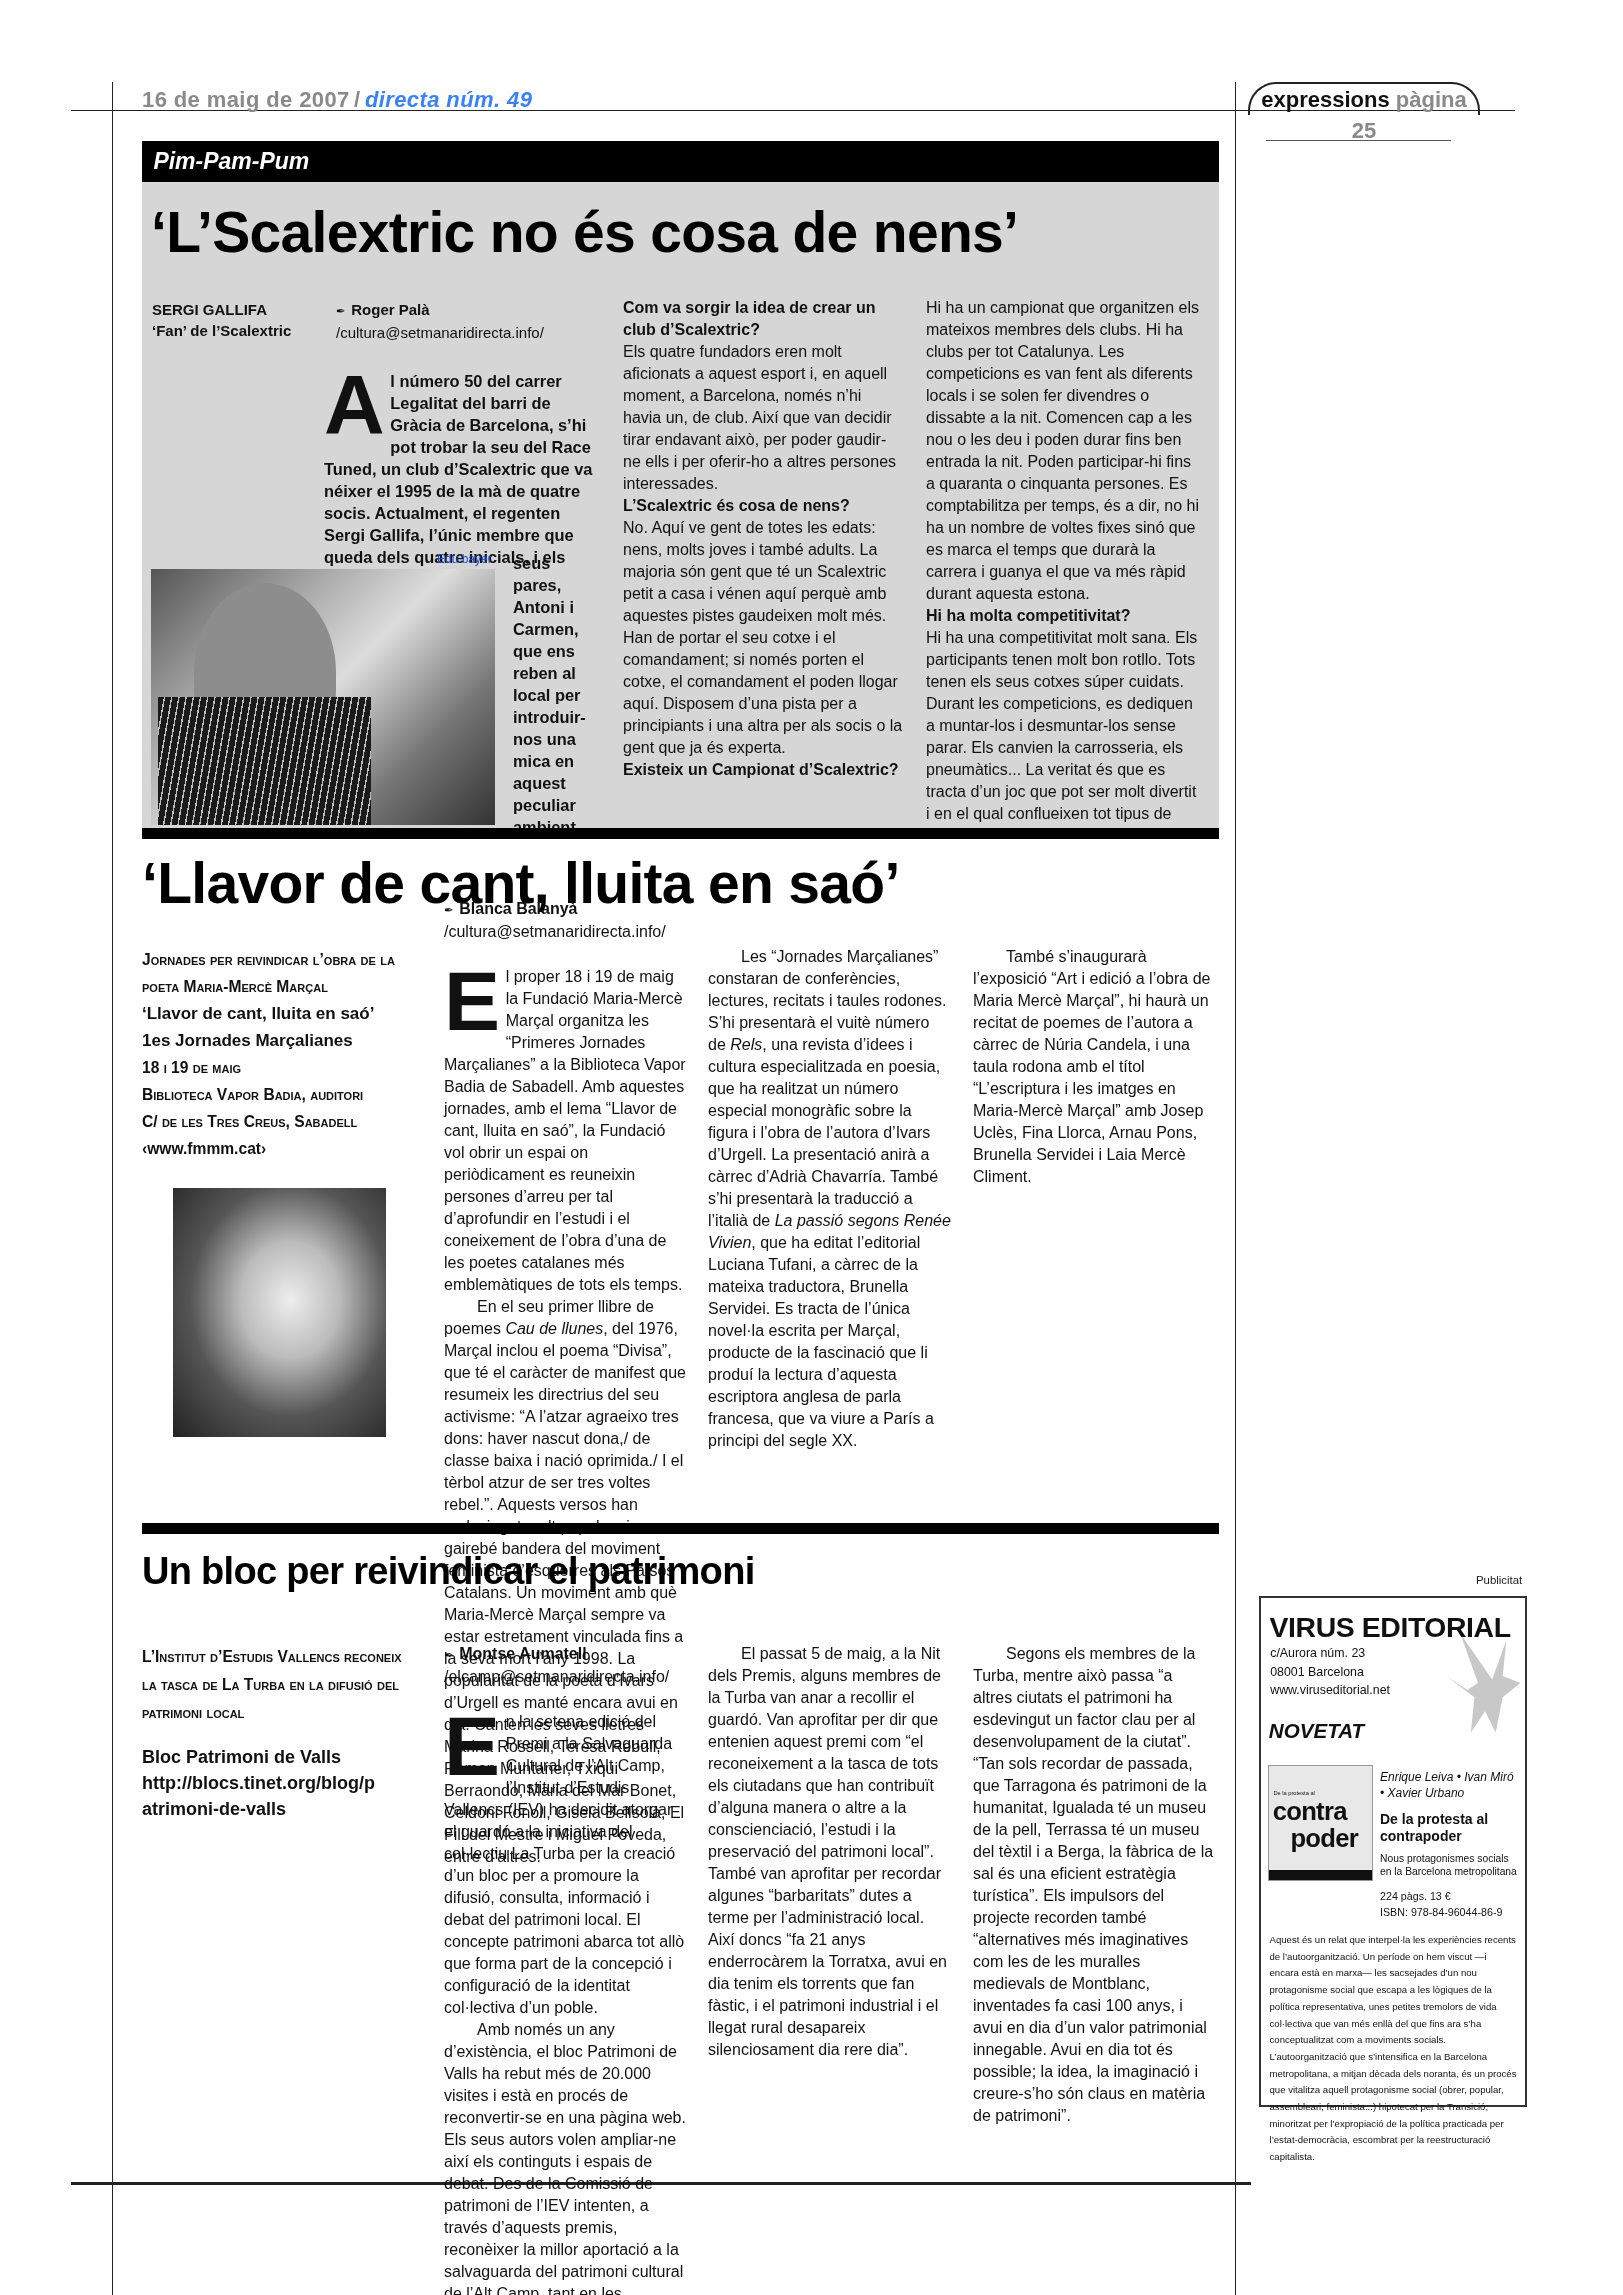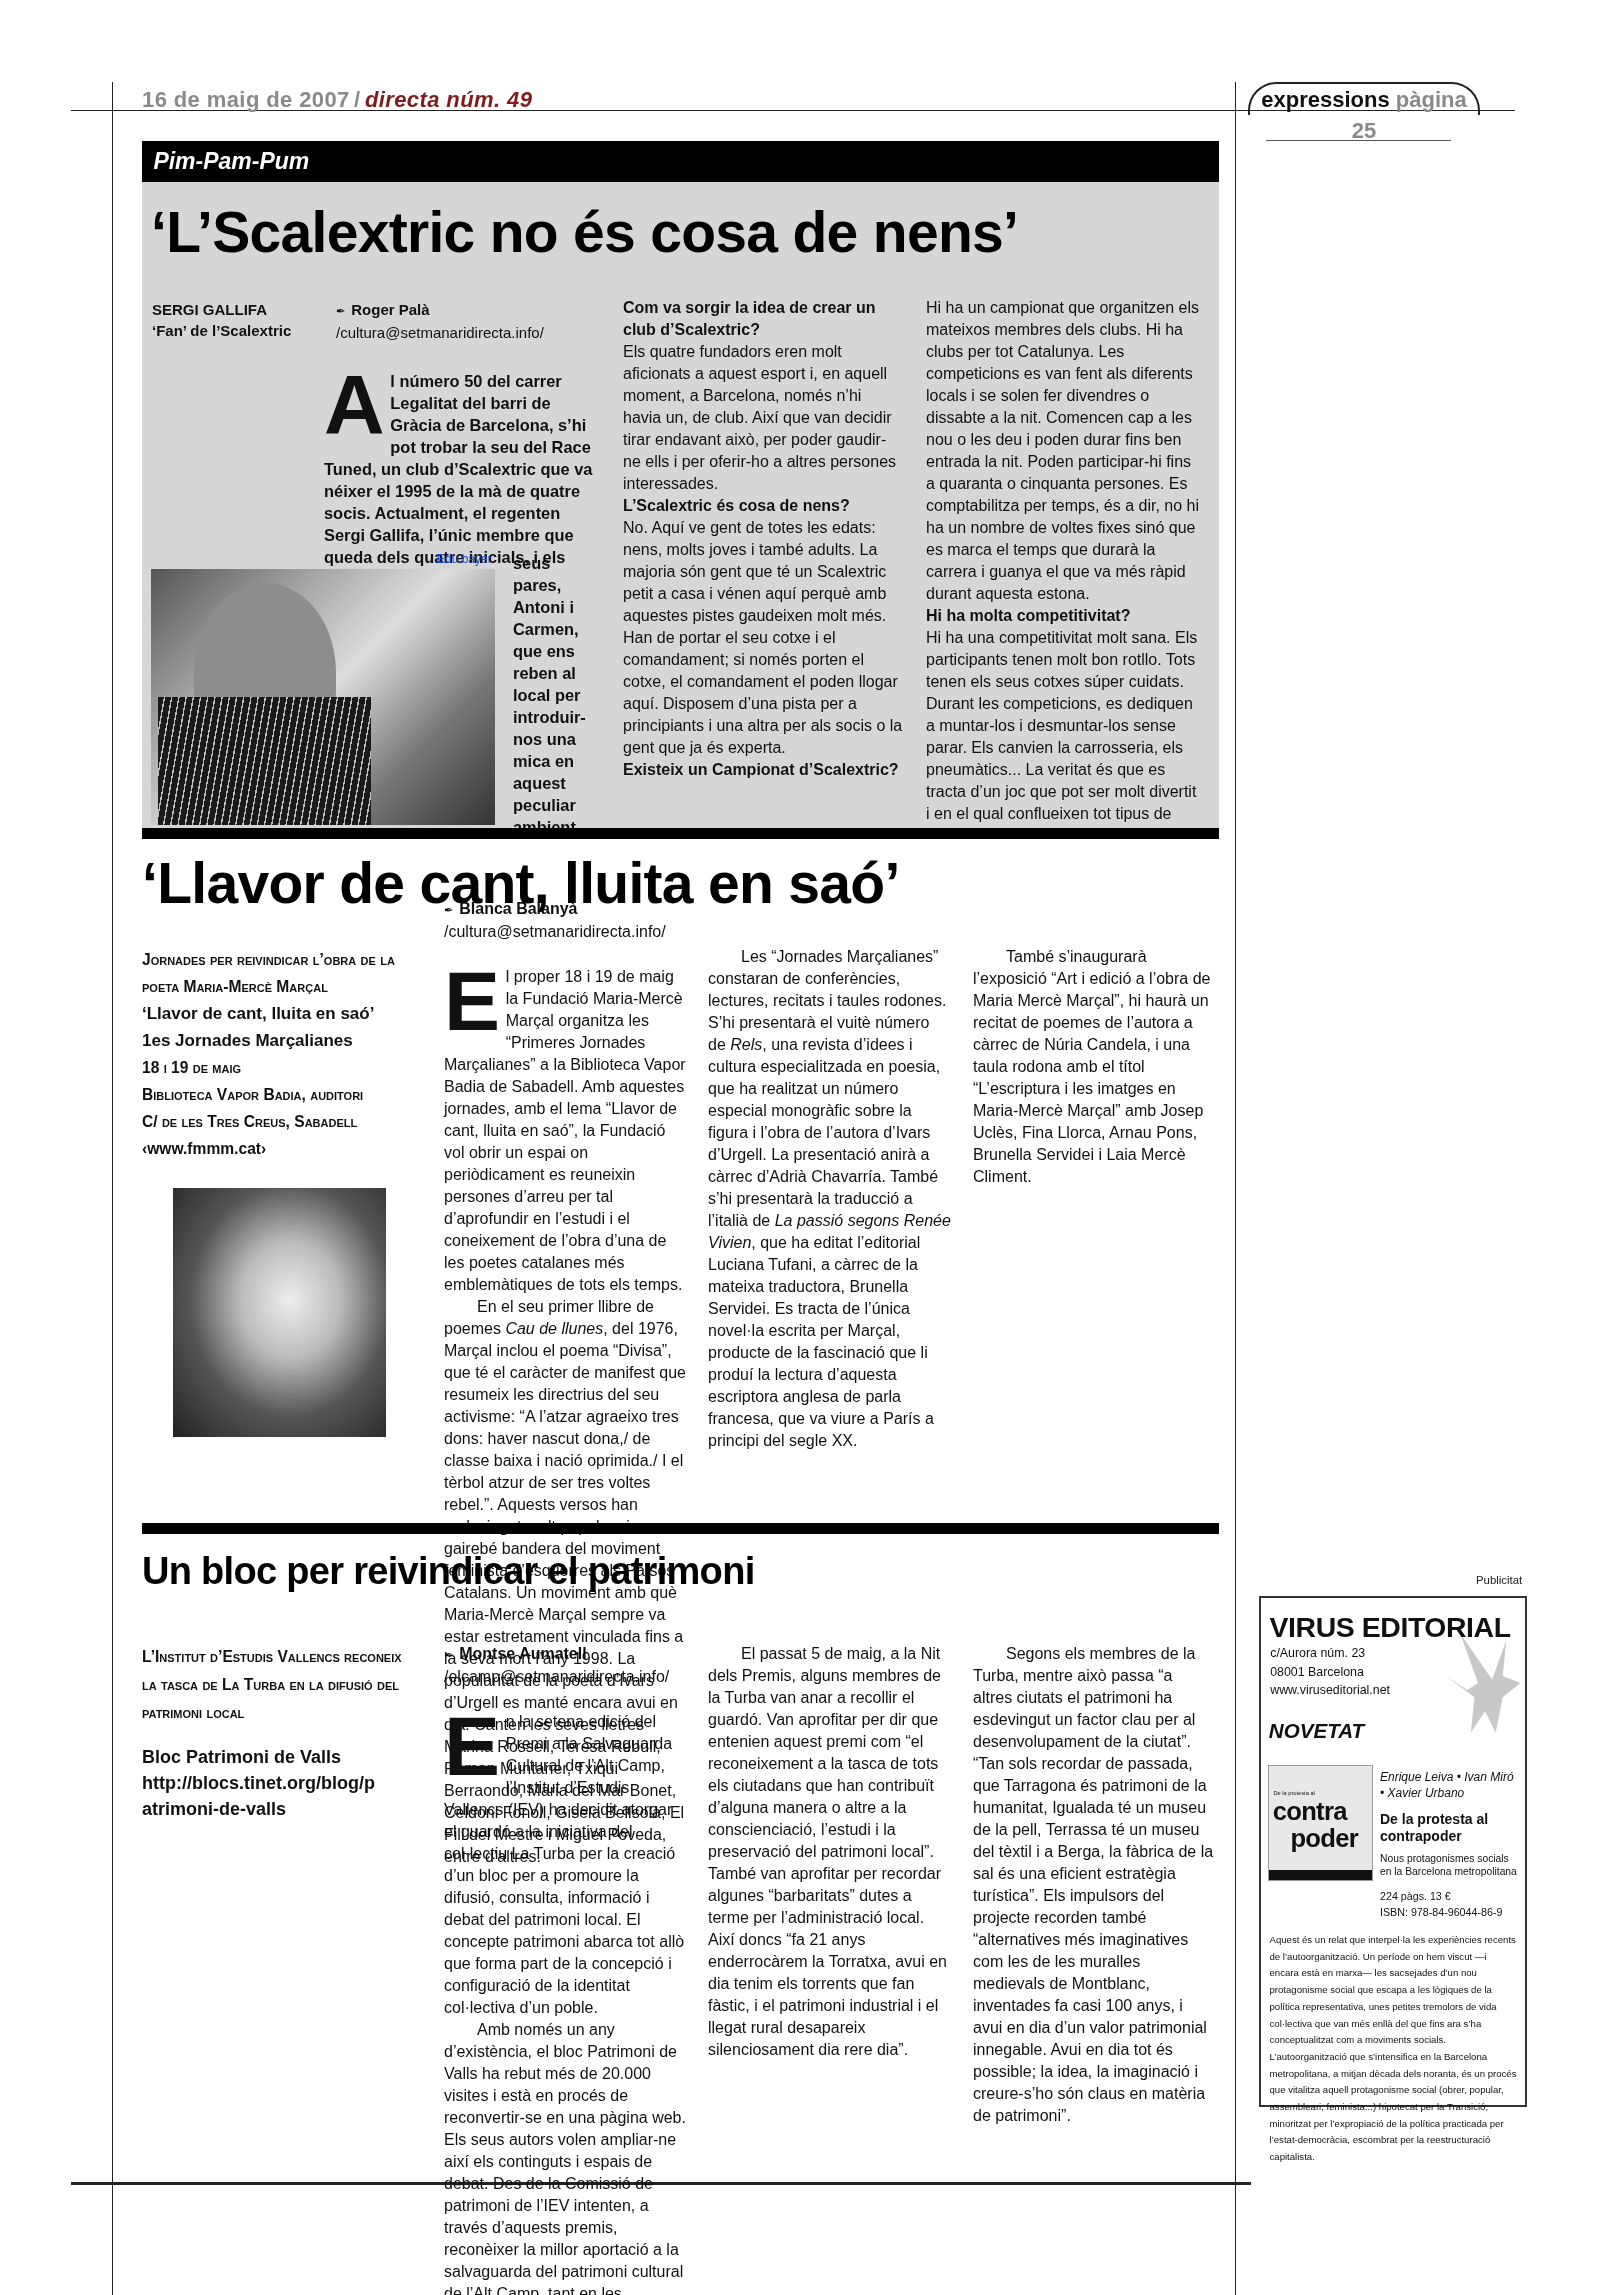--- a/index.html
+++ b/index.html
@@ -4,21 +4,21 @@
 <style>
   html,body{margin:0;padding:0;background:#fff;}
   body{width:1623px;height:2295px;position:relative;overflow:hidden;font-family:"Liberation Sans","DejaVu Sans",sans-serif;color:#111;}
   .abs{position:absolute;}
   .vline{position:absolute;width:1.4px;background:#222;}
   .hline{position:absolute;height:2.1px;background:#222;}
   
   .hdr-left{left:142px;top:87px;font-size:22px;font-weight:bold;letter-spacing:0.4px;}
   .hdr-left .date{color:#8a8a8a;}
   .hdr-left .sep{color:#8a8a8a;margin:0 4.3px;}
-  .hdr-left .issue{color:#7f1d1d;font-style:italic;font-weight:900;}
+  .hdr-left .issue{color:#3b82f6;font-style:italic;font-weight:900;}
   .tab{position:absolute;left:1248px;top:82px;width:228px;height:31px;border:2.1px solid #222;border-bottom:none;border-radius:28.4px 28.4px 0 0;text-align:center;font-size:22px;font-weight:bold;line-height:31px;}
   .tab .gray{color:#8a8a8a;}
   .rule-short{position:absolute;left:1266px;top:140px;width:185px;height:1.4px;background:#555;}
   
   .ppbar{position:absolute;left:142px;top:141px;width:1077px;height:41px;background:#000;color:#fff;font-size:23px;font-weight:900;font-style:italic;line-height:41px;padding-left:11.4px;box-sizing:border-box;}
   .ppbox{position:absolute;left:142px;top:182px;width:1077px;height:657px;background:#d6d6d6;}
   .h1{position:absolute;font-family:"Liberation Sans",sans-serif;font-weight:bold;color:#000;letter-spacing:-0.7px;}
   .col{position:absolute;font-size:16px;line-height:22px;}
   .col p{margin:0;}
   .q{font-weight:bold;}

